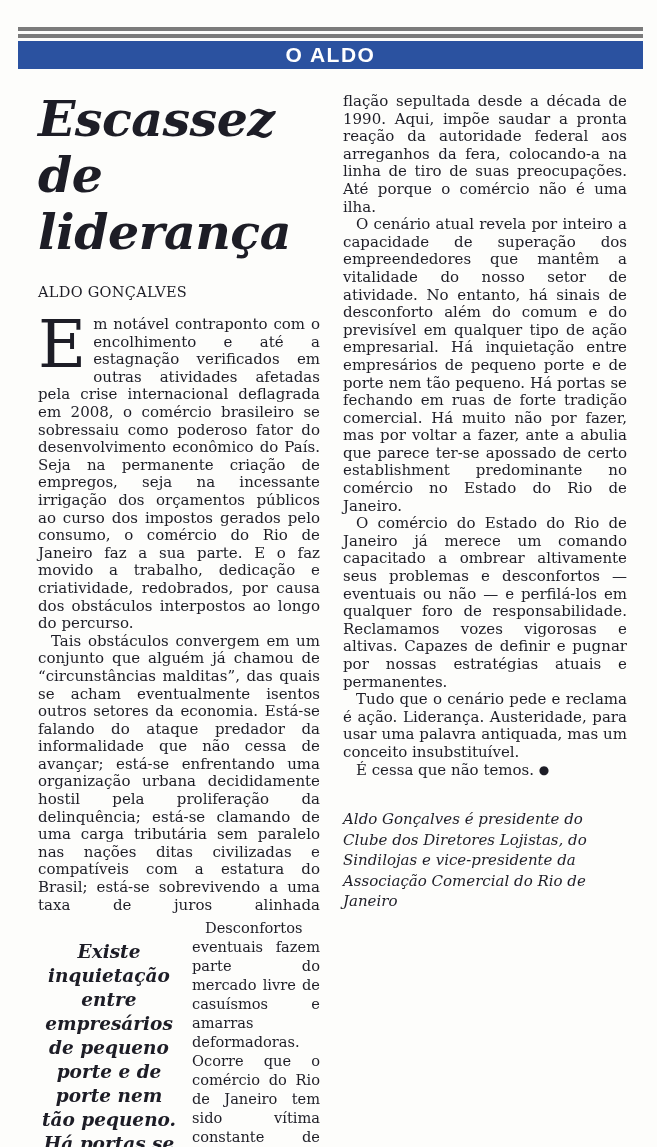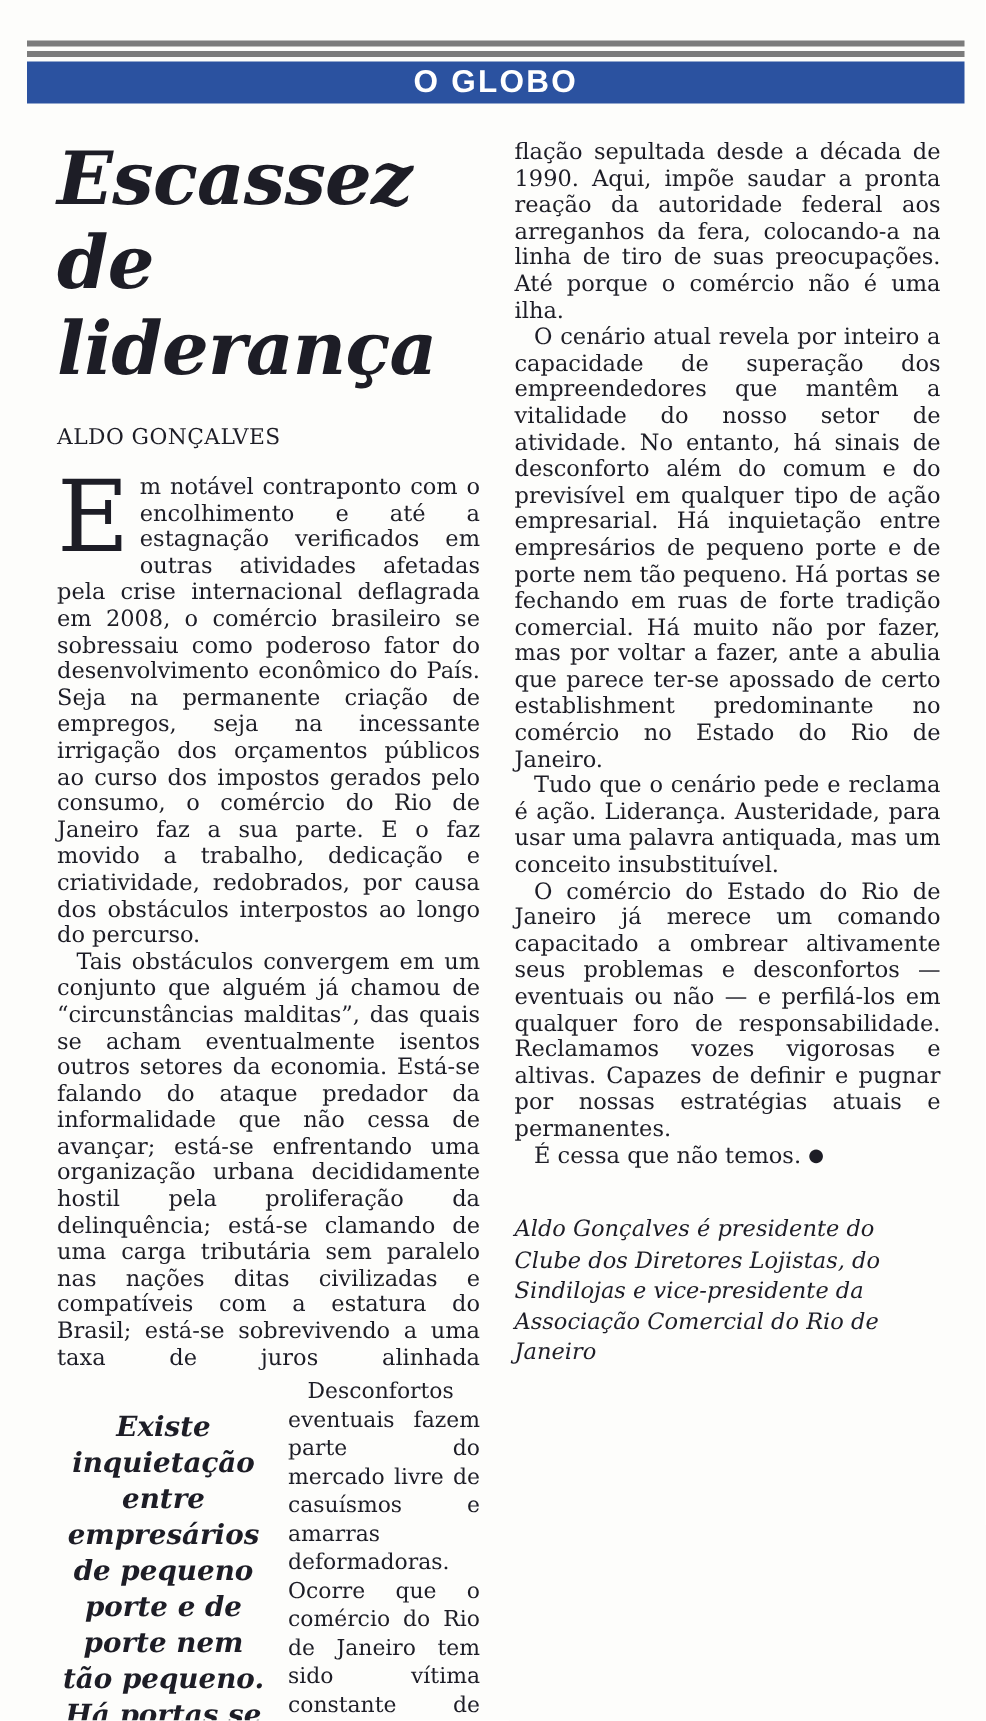--- a/index.html
+++ b/index.html
@@ -96,21 +96,21 @@
 </style>
 </head>
 <body>
 
 <div class="page">
 
   <div class="masthead">
     <div class="rule"></div>
     <div class="rule"></div>
     <div class="banner">
-      <span class="banner-title">O GLOBO</span>
+      <span class="banner-title">O ALDO</span>
     </div>
   </div>
 
   <div class="content">
 
     <div class="col-left">
       <h1 class="headline">Escassez de liderança</h1>
       <div class="byline">ALDO GONÇALVES</div>
 
       <p class="body-p"><span class="dropcap">E</span><span>m notável contraponto com o encolhimento e até a estagnação verificados em outras atividades afetadas pela crise internacional deflagrada em 2008, o comércio brasileiro se sobressaiu como poderoso fator do desenvolvimento econômico do País. Seja na permanente criação de empregos, seja na incessante irrigação dos orçamentos públicos ao curso dos impostos gerados pelo consumo, o comércio do Rio de Janeiro faz a sua parte. E o faz movido a trabalho, dedicação e criatividade, redobrados, por causa dos obstáculos interpostos ao longo do percurso.</span></p>
@@ -121,20 +121,20 @@
         <div class="pullquote">Existe inquietação entre empresários de pequeno porte e de porte nem tão pequeno. Há portas se fechando em ruas de forte tradição comercial do Rio de Janeiro</div>
         <div class="narrowcol">
           <p class="body-p indent cont-justify">Desconfortos eventuais fazem parte do mercado livre de casuísmos e amarras deformadoras. Ocorre que o comércio do Rio de Janeiro tem sido vítima constante de desconfortos institucionais, como nas tais circunstâncias acima mencionadas. Como isto não bastasse, ouvem-se os primeiros rugidos de um sarcófago onde supúnhamos a in-</p>
         </div>
       </div>
     </div>
 
     <div class="col-right">
       <p class="body-p">flação sepultada desde a década de 1990. Aqui, impõe saudar a pronta reação da autoridade federal aos arreganhos da fera, colocando-a na linha de tiro de suas preocupações. Até porque o comércio não é uma ilha.</p>
       <p class="body-p indent">O cenário atual revela por inteiro a capacidade de superação dos empreendedores que mantêm a vitalidade do nosso setor de atividade. No entanto, há sinais de desconforto além do comum e do previsível em qualquer tipo de ação empresarial. Há inquietação entre empresários de pequeno porte e de porte nem tão pequeno. Há portas se fechando em ruas de forte tradição comercial. Há muito não por fazer, mas por voltar a fazer, ante a abulia que parece ter-se apossado de certo establishment predominante no comércio no Estado do Rio de Janeiro.</p>
+      <p class="body-p indent">O comércio do Estado do Rio de Janeiro já merece um comando capacitado a ombrear altivamente seus problemas e desconfortos — eventuais ou não — e perfilá-los em qualquer foro de responsabilidade. Reclamamos vozes vigorosas e altivas. Capazes de definir e pugnar por nossas estratégias atuais e permanentes.</p>
       <p class="body-p indent">Tudo que o cenário pede e reclama é ação. Liderança. Austeridade, para usar uma palavra antiquada, mas um conceito insubstituível.</p>
-      <p class="body-p indent">O comércio do Estado do Rio de Janeiro já merece um comando capacitado a ombrear altivamente seus problemas e desconfortos — eventuais ou não — e perfilá-los em qualquer foro de responsabilidade. Reclamamos vozes vigorosas e altivas. Capazes de definir e pugnar por nossas estratégias atuais e permanentes.</p>
       <p class="body-p indent closing-line"><span>É cessa que não temos. </span><span class="endmark">●</span></p>
       <p class="bio">Aldo Gonçalves é presidente do Clube dos Diretores Lojistas, do Sindilojas e vice-presidente da Associação Comercial do Rio de Janeiro</p>
     </div>
 
   </div>
 </div>
 
 </body></html>

